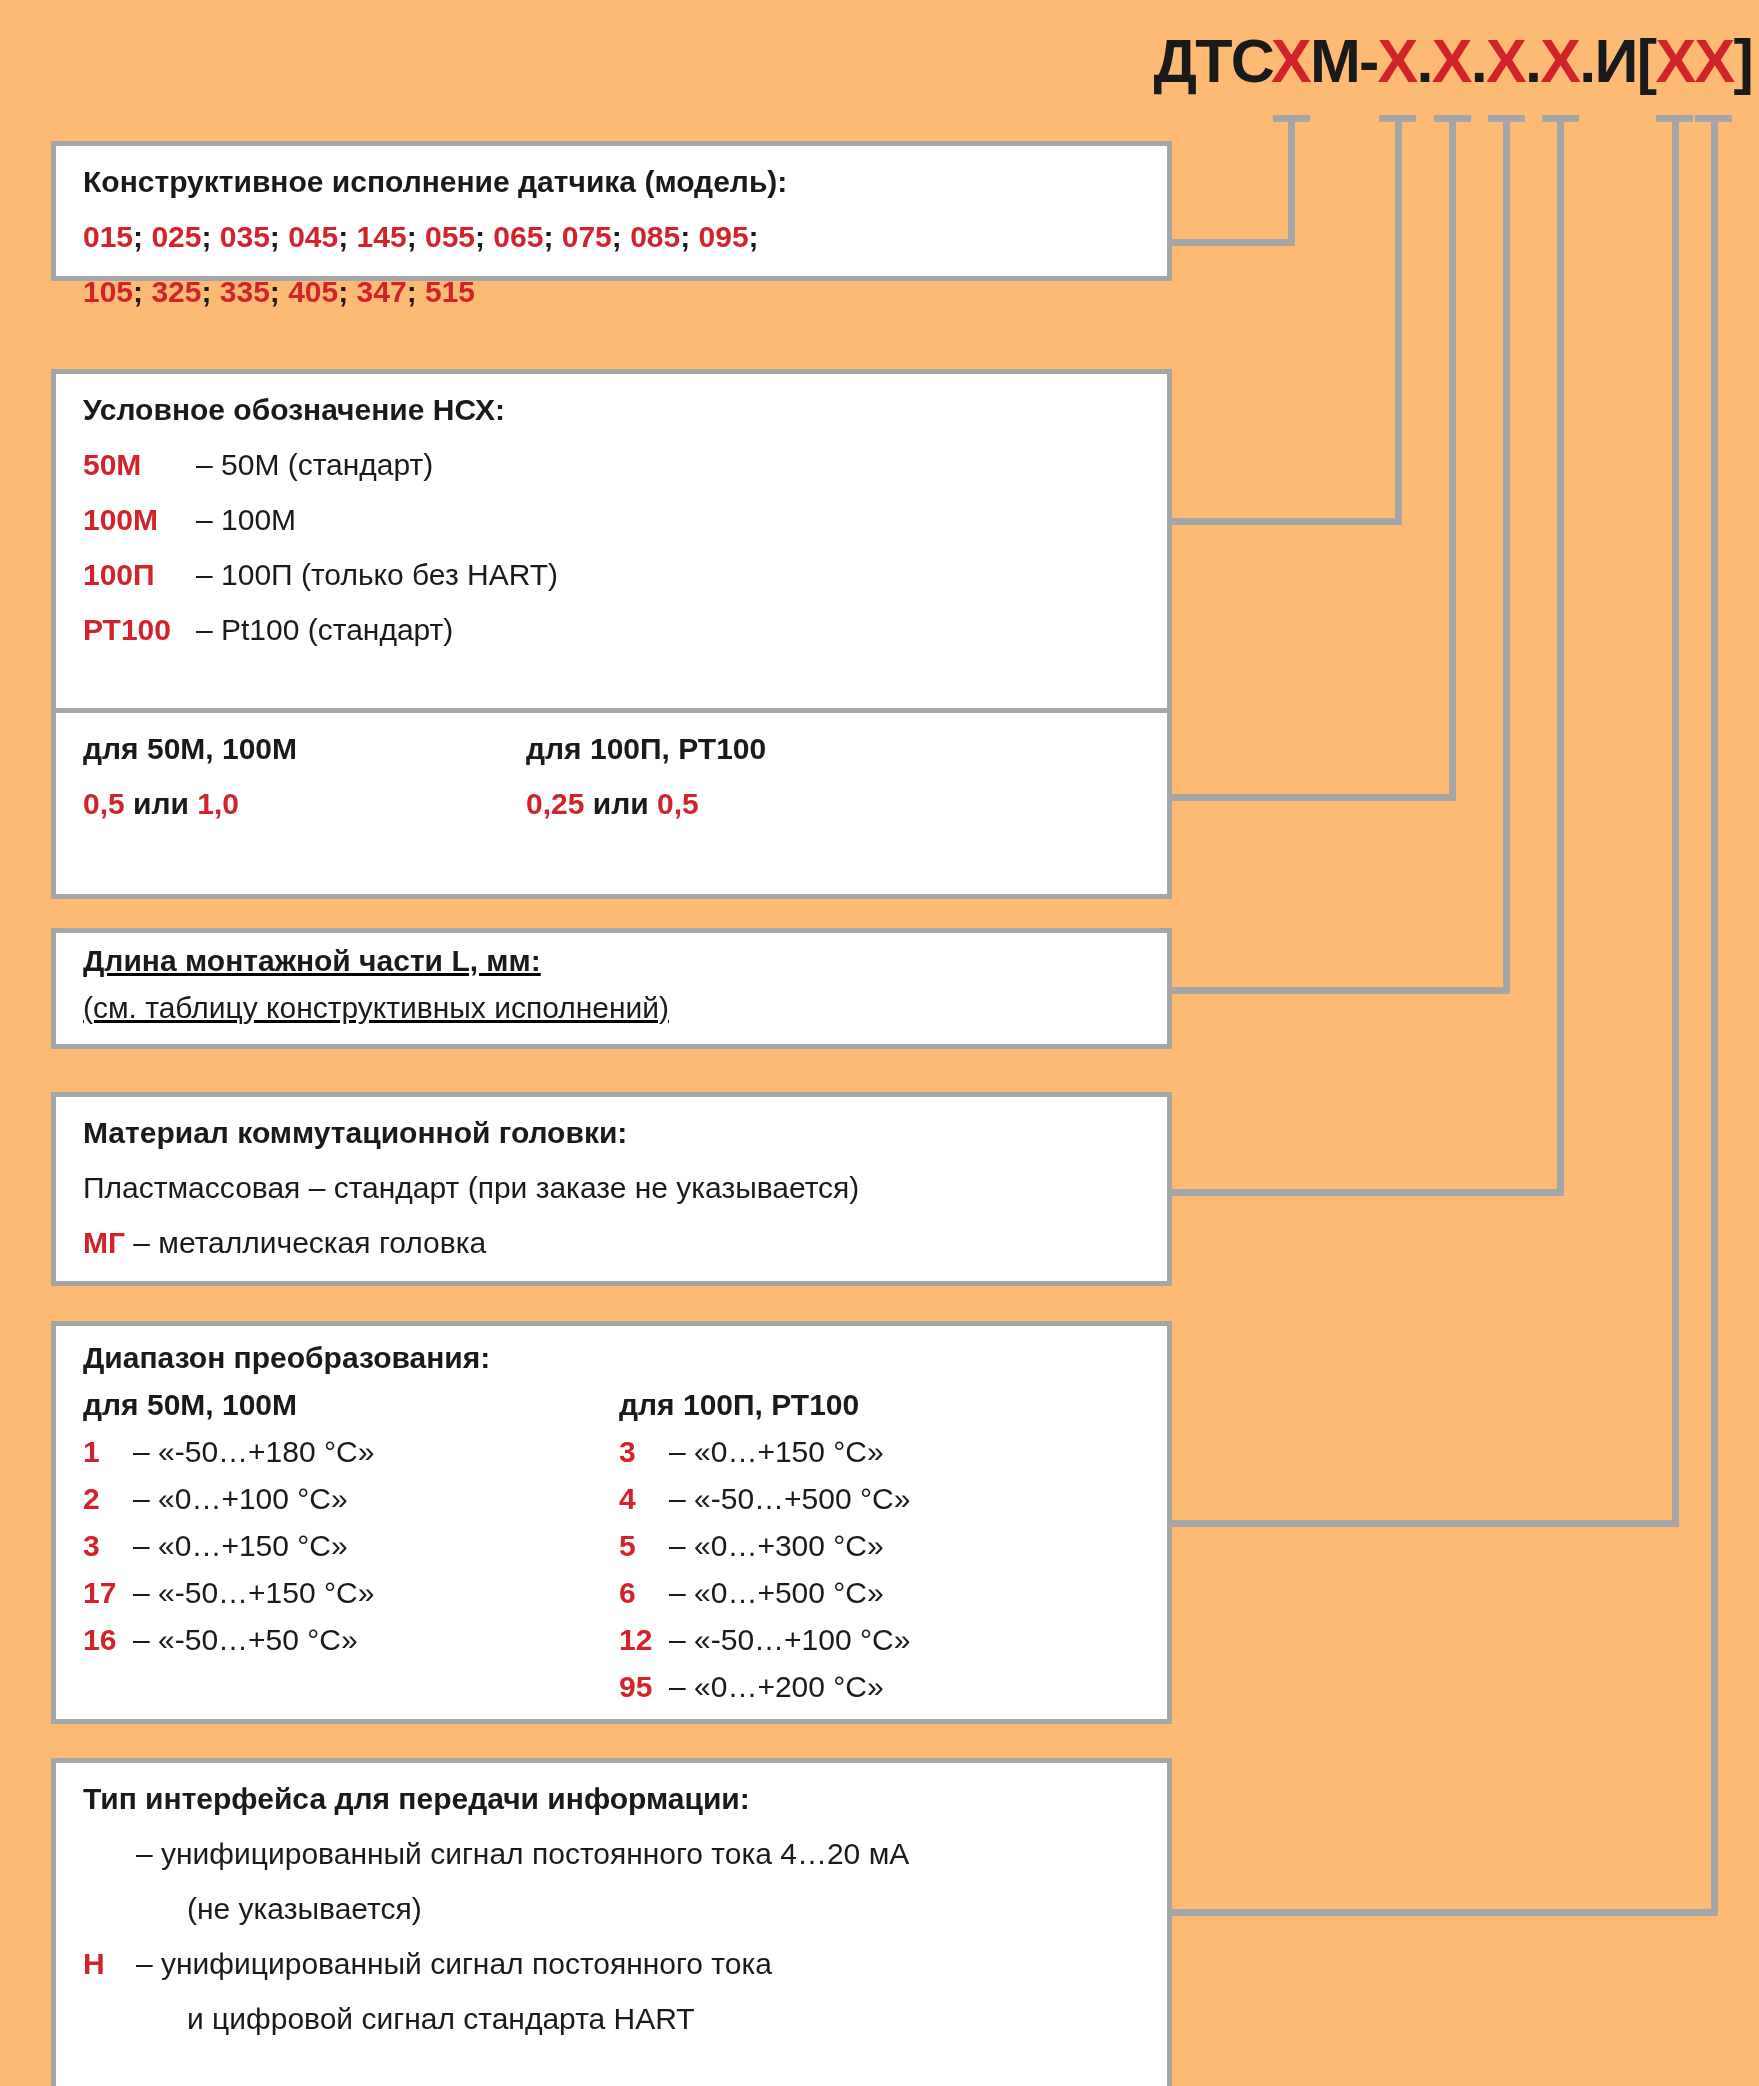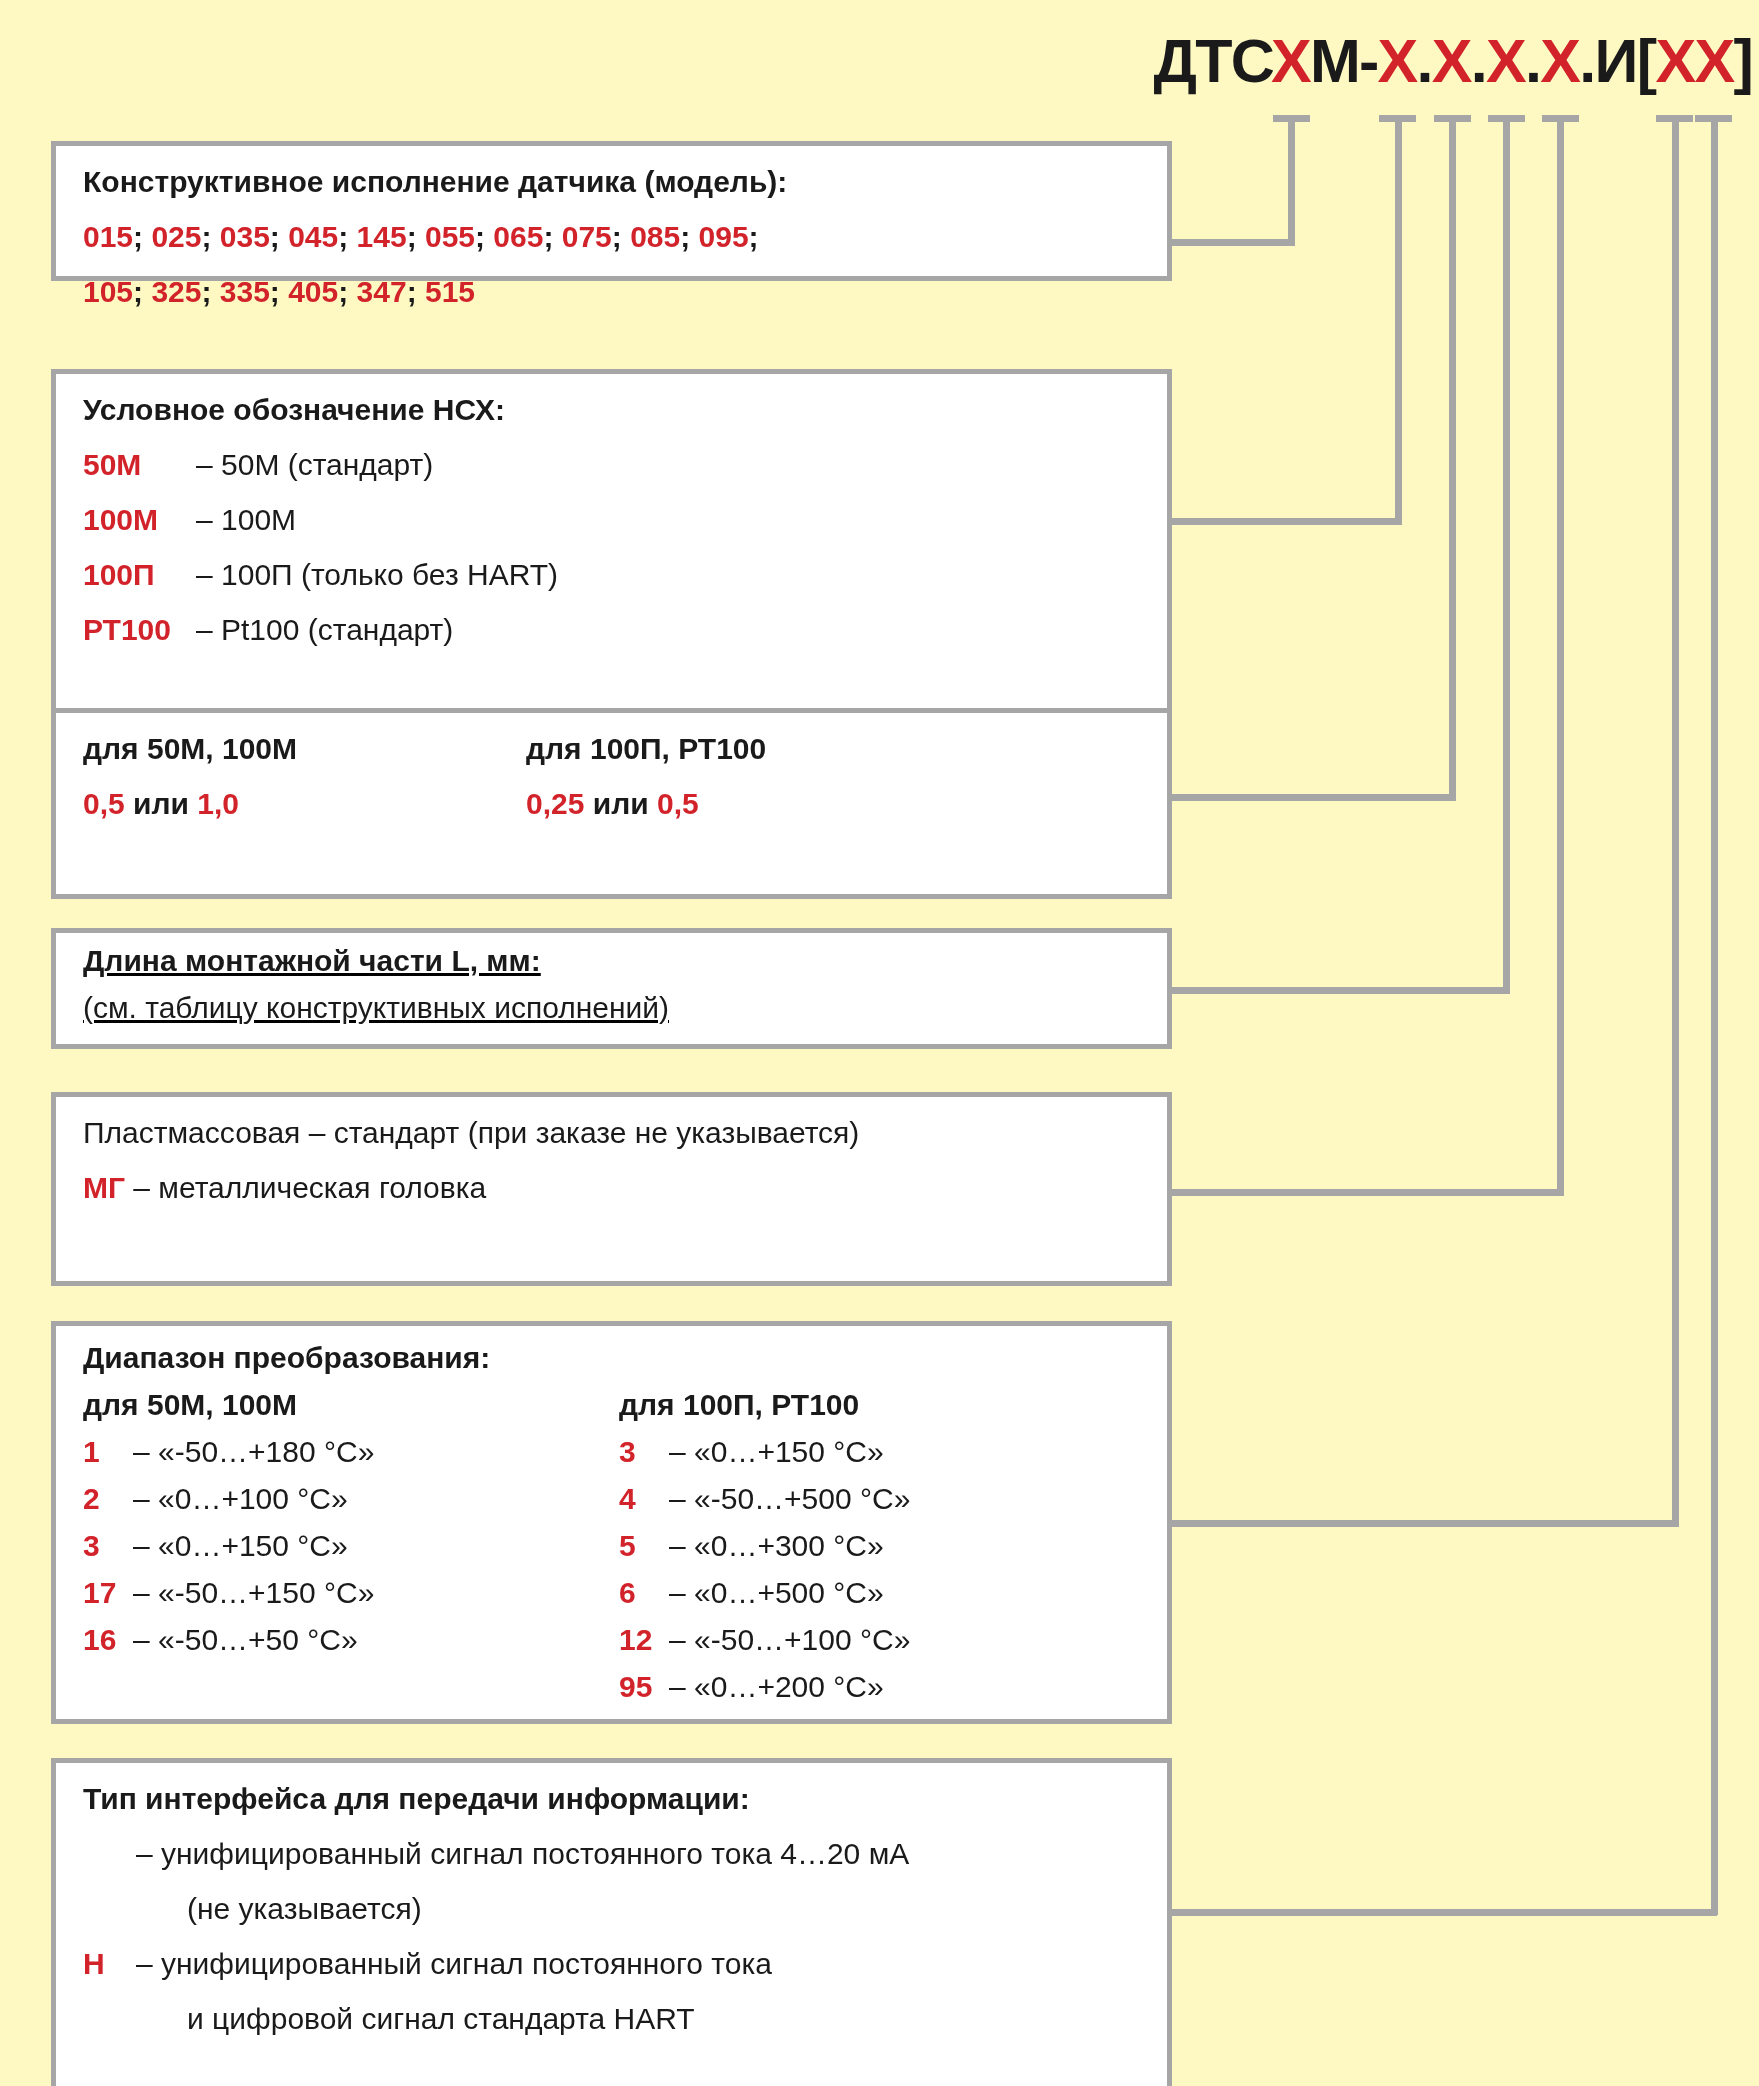--- a/index.html
+++ b/index.html
@@ -1,17 +1,17 @@
 <!DOCTYPE html>
 <html style="--red: #d2232a; --black: #1a1a1a; --gray: #a6a6a6;font-size:9px"><head>
 <meta charset="utf-8">
 <style>
   html,body{margin:0;padding:0;background:#ffffff;}
   .page{
-    position:relative;width:1760px;height:2087px;background:#fef9c3;
+    position:relative;width:1760px;height:2087px;background:#fdba74;
     font-family:"Liberation Sans","DejaVu Sans",sans-serif;overflow:hidden;
   }
   #connectors{position:absolute;left:0;top:0;width:100%;height:100%;}
   .cline{position:absolute;background:var(--gray,#a6a6a6);}
   #title{
     position:absolute;top:26px;right:8px;
     font-size:61px;font-weight:700;letter-spacing:-1.7px;white-space:pre;
     color:var(--black,#1a1a1a);
   }
   #title span{white-space:pre;}
@@ -148,20 +148,21 @@
       <span class="cell col2"><span class="c-red bold">0,25</span><span class="c-black bold"> или </span><span class="c-red bold">0,5</span></span>
     </div>
   </div>
 
   <div class="box" id="box4">
     <div class="line bold">Длина монтажной части L, мм:</div>
     <div class="line">(см. таблицу конструктивных исполнений)</div>
   </div>
 
   <div class="box" id="box5">
+    <div class="line bold">Материал коммутационной головки:</div>
     <div class="line">Пластмассовая – стандарт (при заказе не указывается)</div>
     <div class="line">
         <span class="c-red bold">МГ</span>
         <span class="c-black"> – металлическая головка</span>
       </div>
   </div>
 
   <div class="box" id="box6">
     <div class="line bold">Диапазон преобразования:</div>
     <div class="b6wrap">

